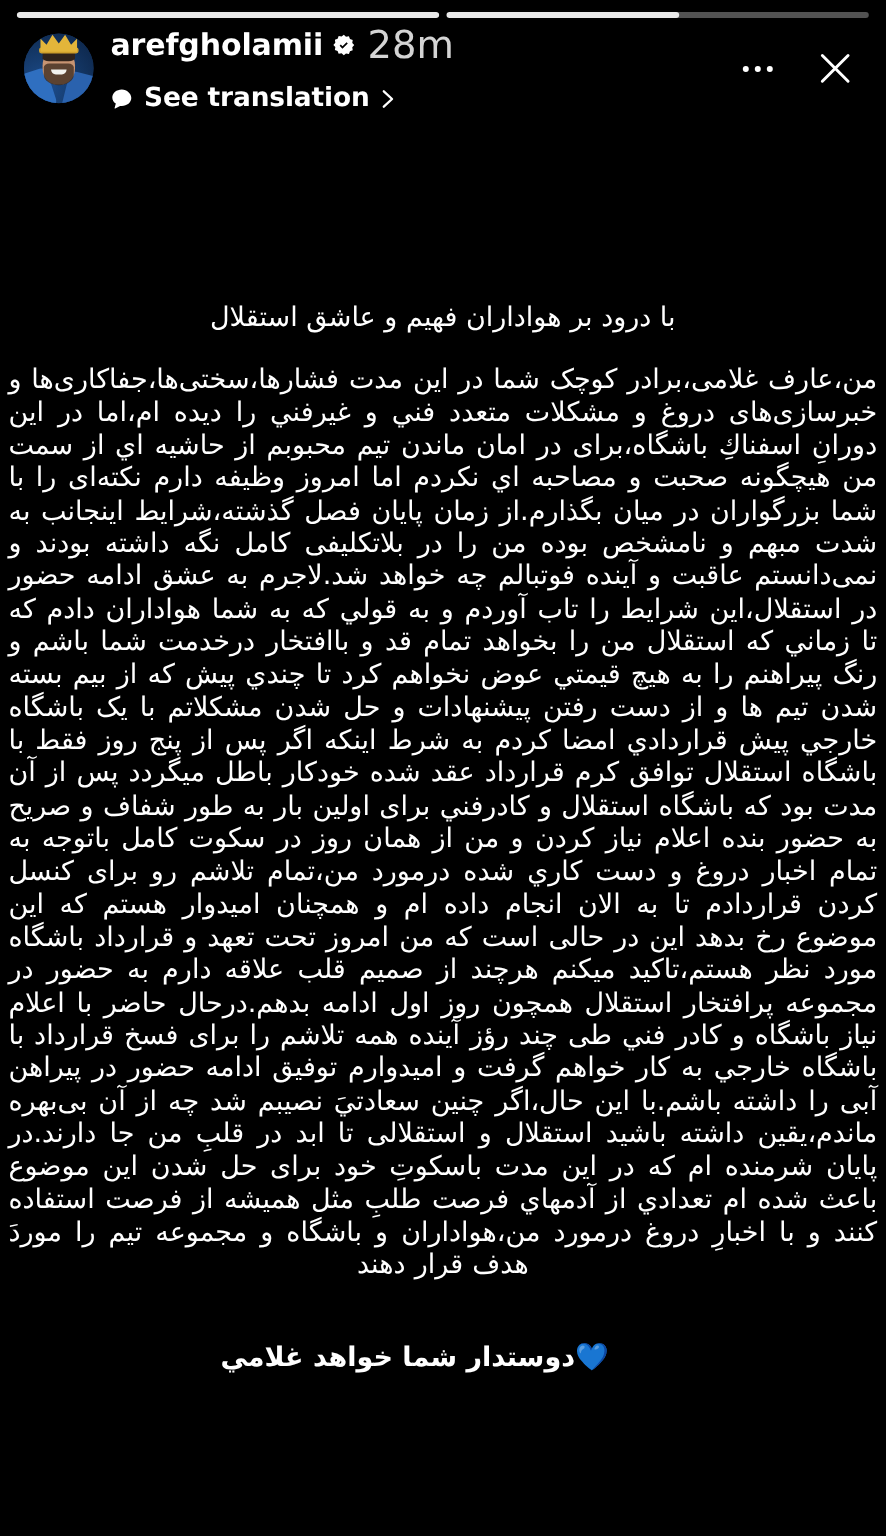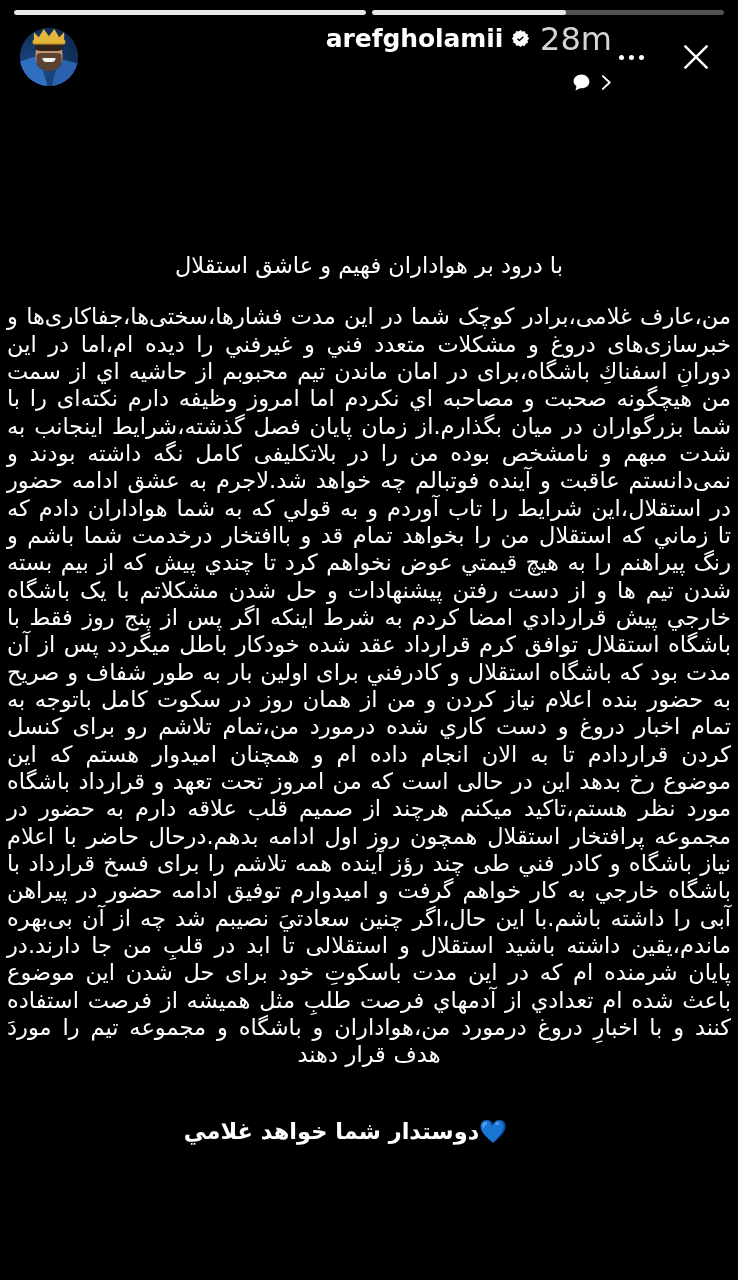--- a/index.html
+++ b/index.html
@@ -140,21 +140,20 @@
   }
 
   #header-text {
     margin-left: 14px;
     display: flex;
     flex-direction: column;
     justify-content: center;
     gap: 18px;
     flex: 1 1 auto;
     min-width: 0;
-    align-items: flex-end;
   }
 
   #user-row {
     display: flex;
     align-items: center;
     gap: 8px;
     line-height: 1;
   }
   #username {
     color: #ffffff;
@@ -304,20 +303,21 @@
           <path fill="#ffffff" d="M12 1.2l2.3 2.1 3.1-.5 1.1 2.9 2.9 1.1-.5 3.1L23 12l-2.1 2.3.5 3.1-2.9 1.1-1.1 2.9-3.1-.5L12 22.8l-2.3-2.1-3.1.5-1.1-2.9-2.9-1.1.5-3.1L1 12l2.1-2.3-.5-3.1 2.9-1.1 1.1-2.9 3.1.5z"></path>
           <path fill="#000000" d="M10.6 15.9l-3-3 1.3-1.3 1.7 1.7 4.3-4.3 1.3 1.3z"></path>
         </svg>
         <span id="timestamp">28m</span>
       </div>
 
       <div id="translation-row">
         <svg id="translation-bubble-icon" viewBox="0 0 24 24" aria-hidden="true">
           <path fill="#ffffff" d="M12 2C6.5 2 2 5.8 2 10.4c0 2.6 1.4 4.9 3.7 6.4L4.4 21.4c-.1.4.3.7.7.5l5.1-2.6c.6.1 1.2.1 1.8.1 5.5 0 10-3.8 10-8.4S17.5 2 12 2z"></path>
         </svg>
+        <span id="see-translation-label">See translation</span>
         <svg id="translation-chevron-icon" viewBox="0 0 12 18" aria-hidden="true">
           <path d="M2 2 L9.5 9 L2 16" fill="none" stroke="#ffffff" stroke-width="2.1" stroke-linecap="round" stroke-linejoin="round"></path>
         </svg>
       </div>
     </div>
 
     <div id="header-actions">
       <div id="more-options-button">
         <i></i>
         <i></i>

